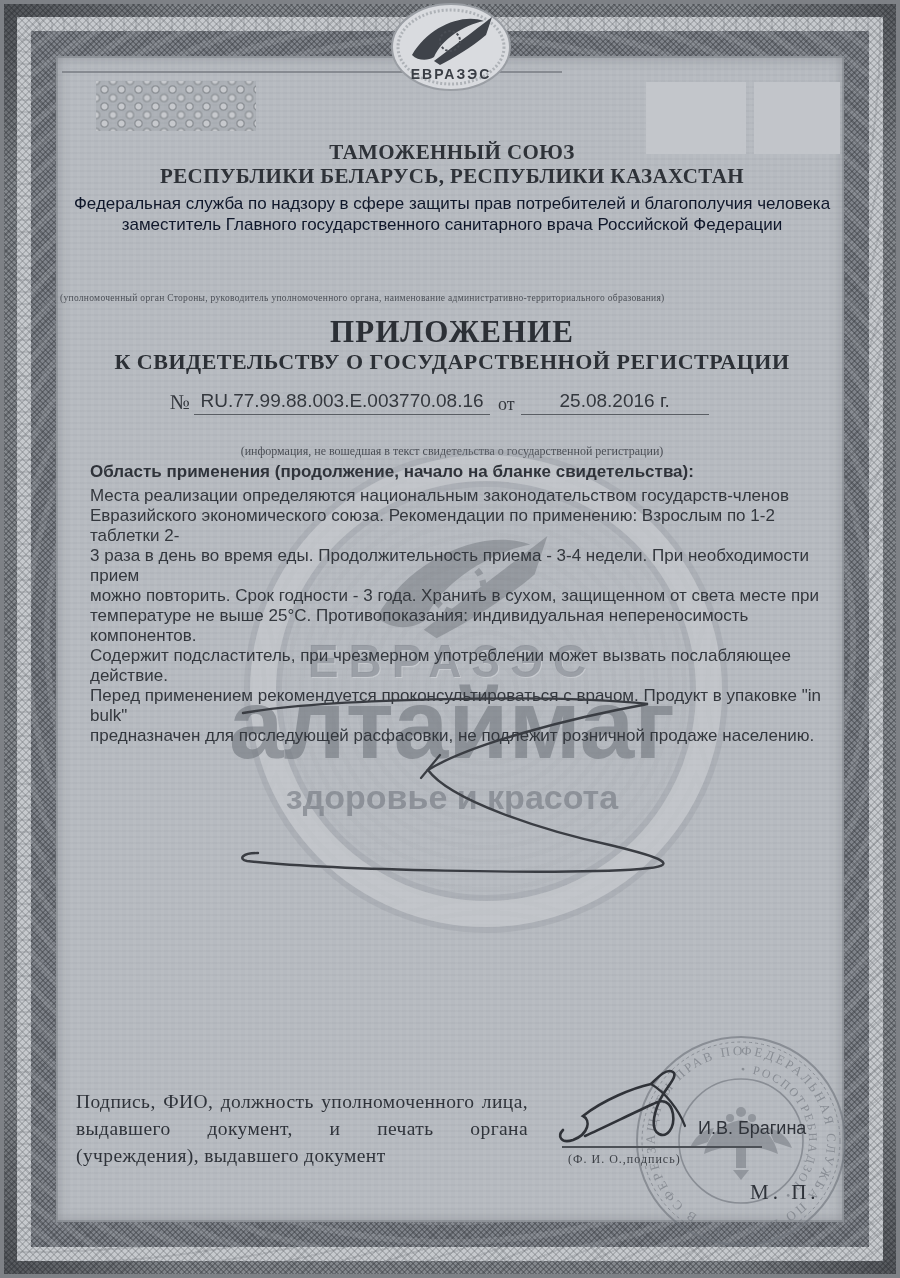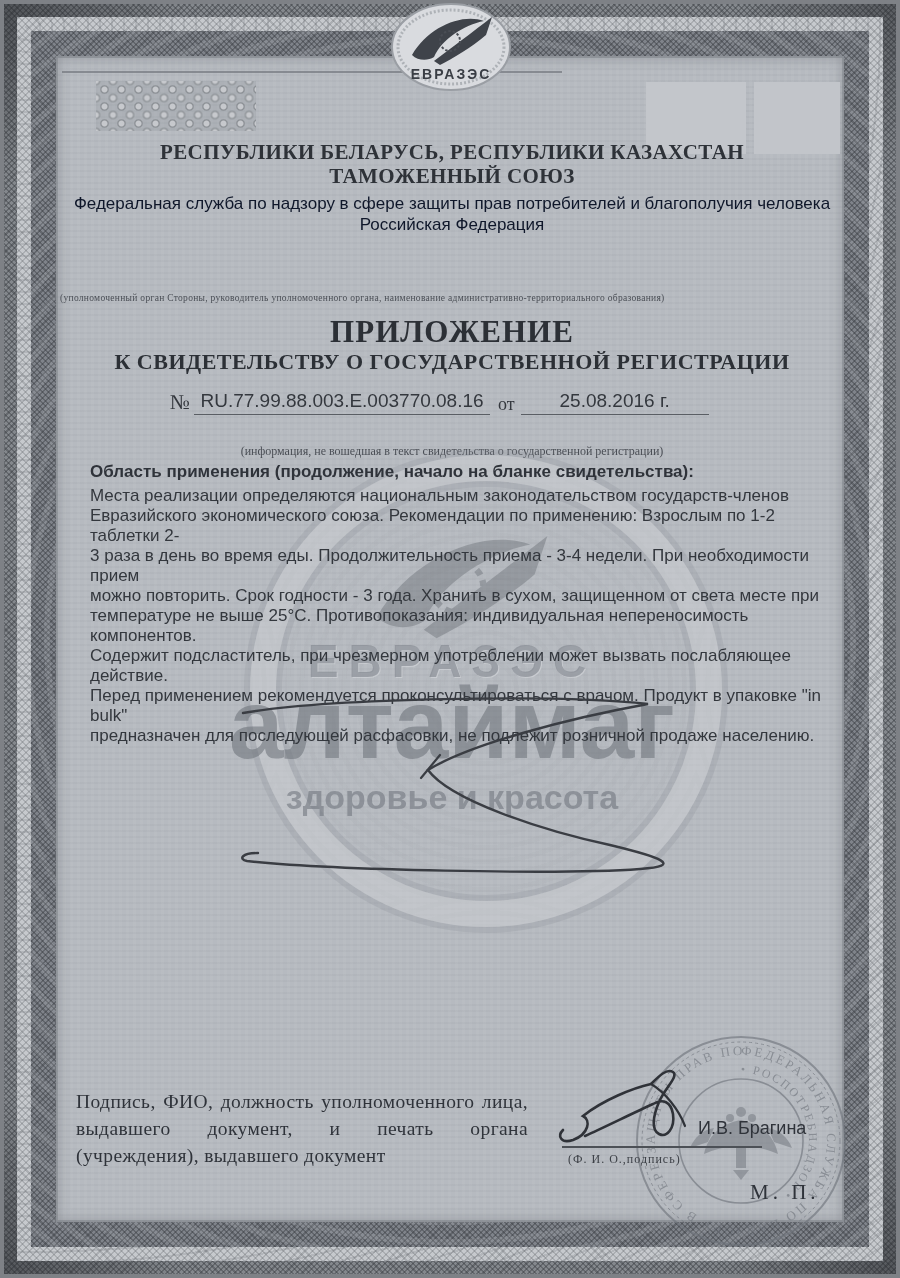--- a/index.html
+++ b/index.html
@@ -102,24 +102,24 @@
       <ellipse cx="61" cy="44" rx="59" ry="43" fill="#d9dbdf" stroke="#9a9ea4" stroke-width="2"></ellipse>
       <ellipse cx="61" cy="44" rx="53" ry="37" fill="none" stroke="#aeb2b7" stroke-width="3" stroke-dasharray="2 2"></ellipse>
       <path d="M22 52 C 38 24, 72 10, 94 18 C 74 22, 52 36, 44 54 C 38 58, 28 58, 22 52 Z" fill="#3f434a"></path>
       <path d="M44 58 C 60 46, 84 28, 102 14 L 96 32 C 82 44, 62 56, 50 62 Z" fill="#3f434a"></path>
       <circle cx="60" cy="38" r="10" fill="none" stroke="#4a4e55" stroke-width="2" stroke-dasharray="2.5 2"></circle>
       <text x="61" y="76" text-anchor="middle" font-family="Liberation Sans, sans-serif" font-size="14" font-weight="bold" letter-spacing="2" fill="#3a3e45">ЕВРАЗЭС</text>
     </svg>
   </div>
 
   <div class="abs hdr serif">
+    <div class="h1">ТАМОЖЕННЫЙ СОЮЗ</div>
     <div class="h1">РЕСПУБЛИКИ БЕЛАРУСЬ, РЕСПУБЛИКИ КАЗАХСТАН</div>
-    <div class="h1">ТАМОЖЕННЫЙ СОЮЗ</div>
     <div class="h2" style="font-family:'Liberation Sans',sans-serif;margin-top:5px;">Федеральная служба по надзору в сфере защиты прав потребителей и благополучия человека</div>
-    <div class="h2" style="font-family:'Liberation Sans',sans-serif;">Российская Федерация</div>
+    <div class="h2" style="font-family:'Liberation Sans',sans-serif;">заместитель Главного государственного санитарного врача Российской Федерации</div>
   </div>
   <div class="abs orgnote serif">(уполномоченный орган Стороны, руководитель уполномоченного органа, наименование административно-территориального образования)</div>
 
   <div class="abs title1 serif">ПРИЛОЖЕНИЕ</div>
   <div class="abs title2 serif">К СВИДЕТЕЛЬСТВУ О ГОСУДАРСТВЕННОЙ РЕГИСТРАЦИИ</div>
 
   <div class="abs numrow">
     <span class="no">№</span>
     <span class="ul1">RU.77.99.88.003.E.003770.08.16</span>
     <span class="ot">от</span>

